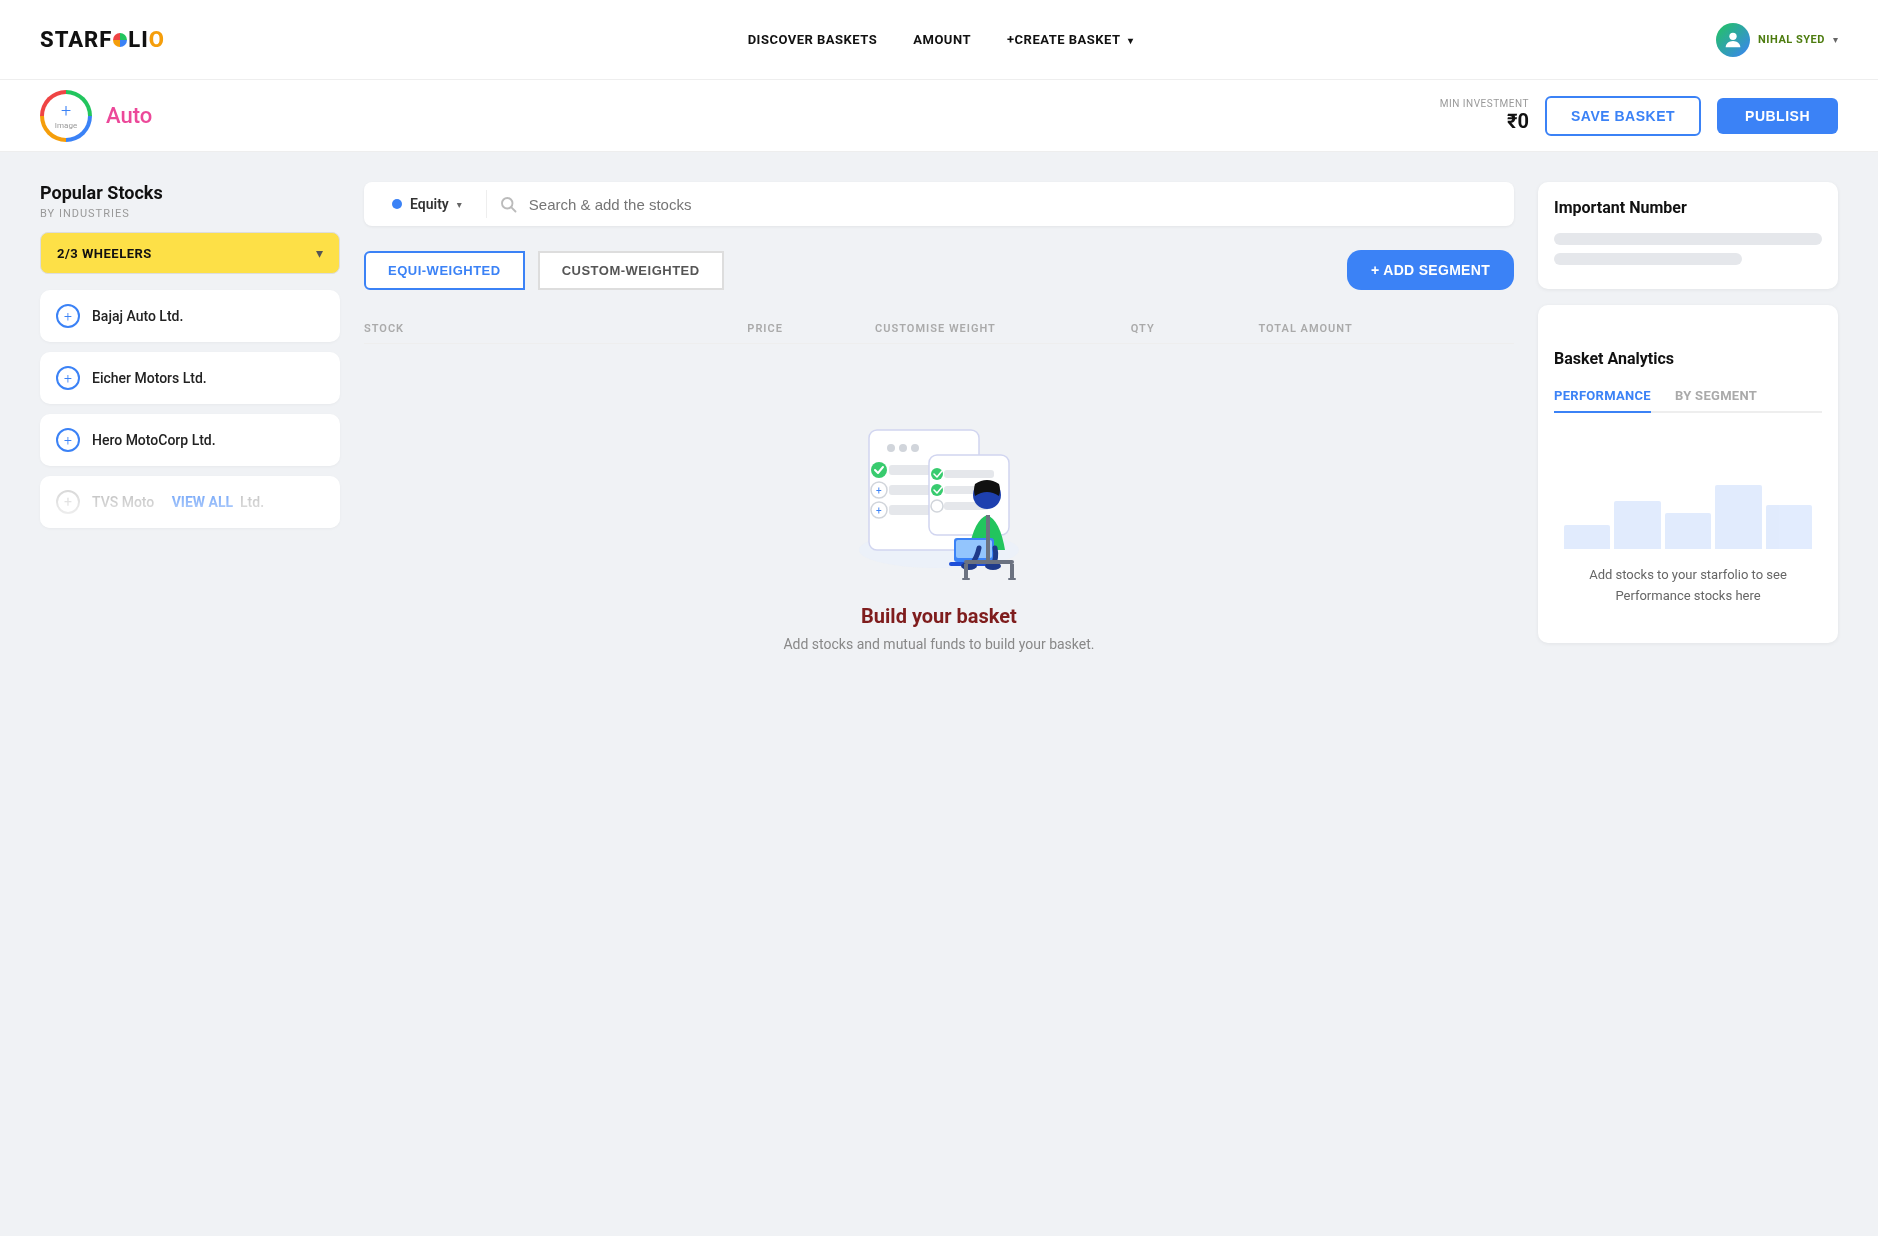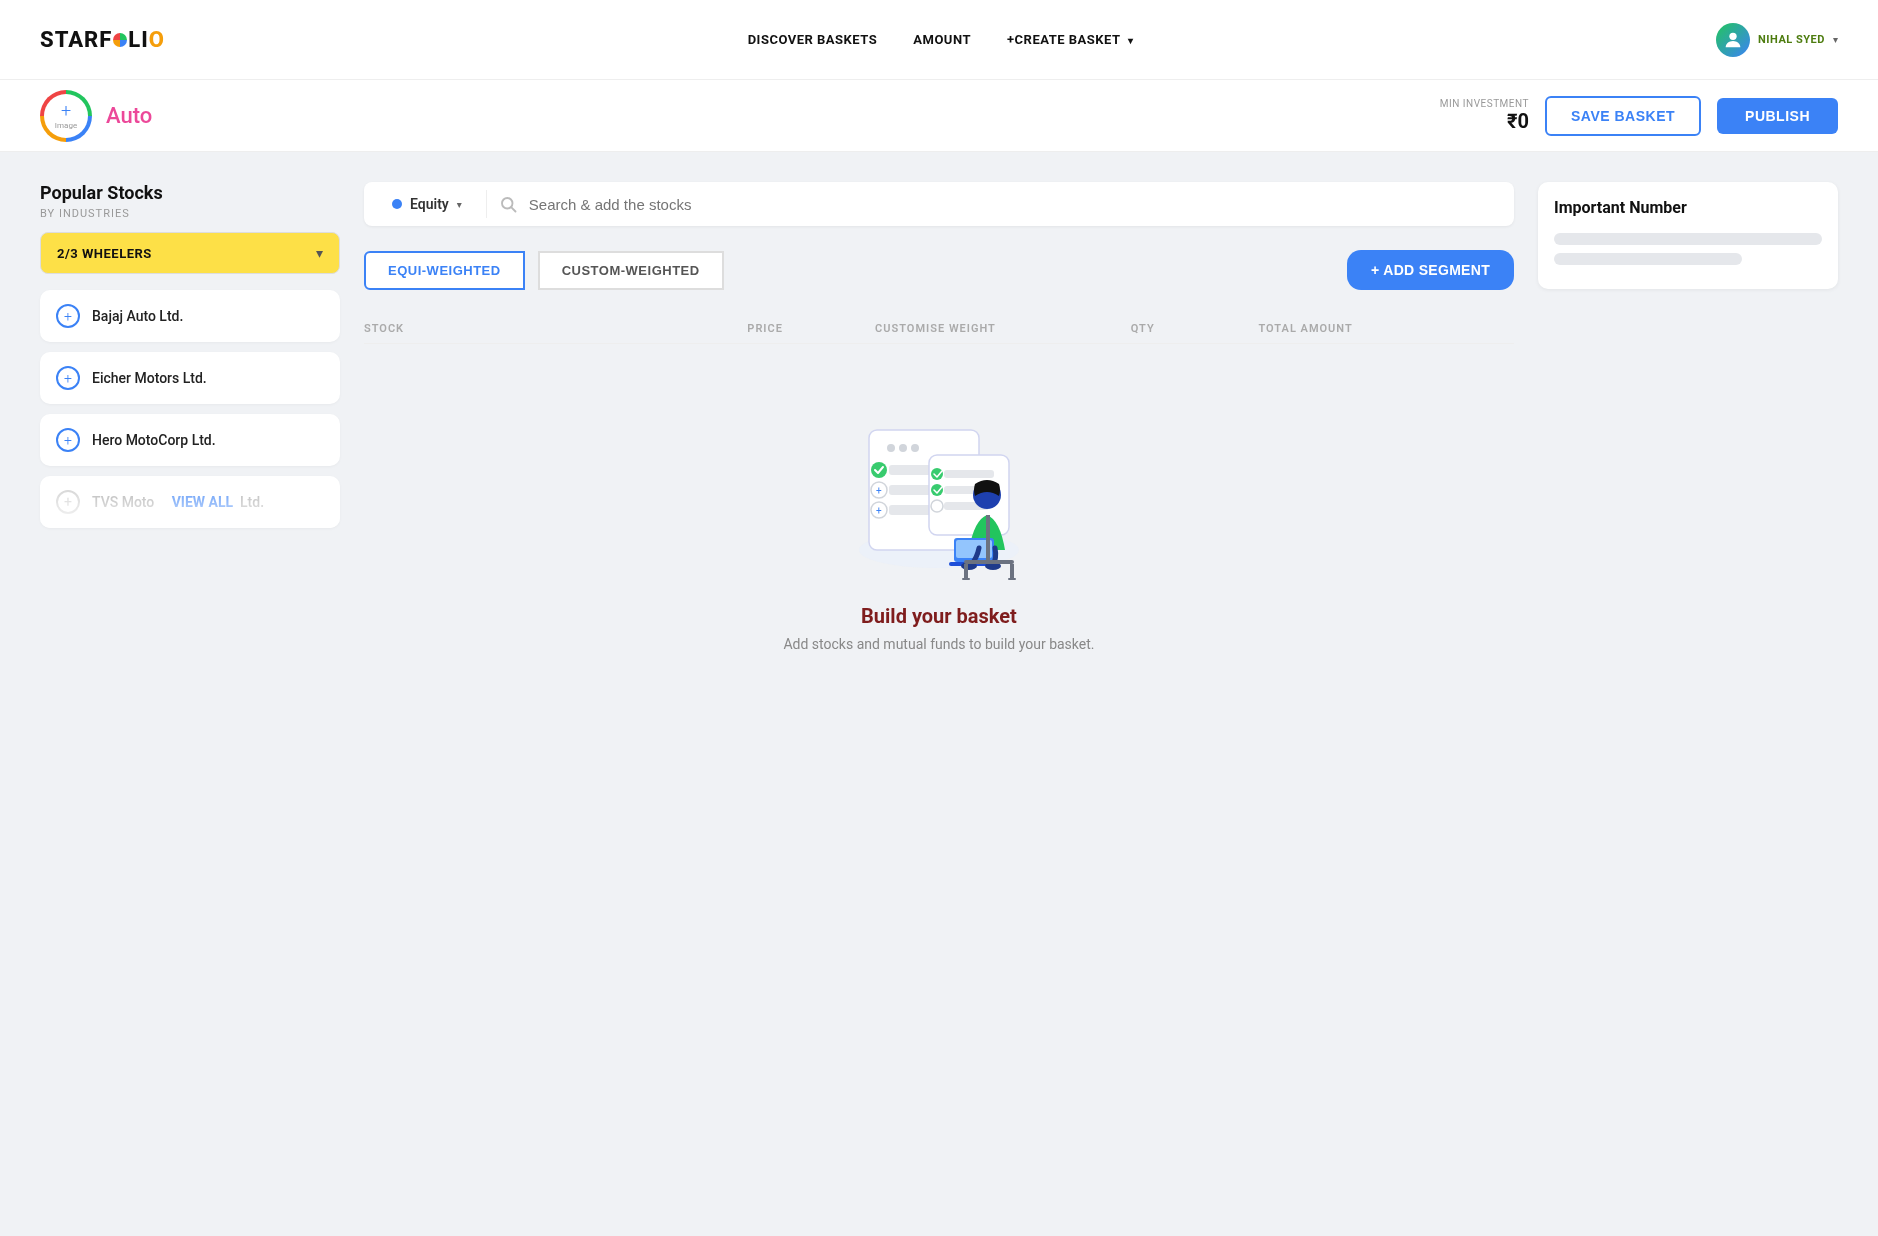--- a/index.html
+++ b/index.html
@@ -664,15 +664,34 @@
     </div>
   </main>
 
   <aside class="right-panel">
     <div class="important-number-card">
       <div class="important-number-title">Important Number</div>
       <div class="skeleton-line"></div>
       <div class="skeleton-line short"></div>
     </div>
 
+    <div class="basket-analytics-card">
+      <div class="basket-analytics-title">Basket Analytics</div>
+      <div class="analytics-tabs">
+        <div class="analytics-tab active">PERFORMANCE</div>
+        <div class="analytics-tab">BY SEGMENT</div>
+      </div>
+      <div class="analytics-empty">
+
+        <div style="width:100%;height:80px;display:flex;align-items:flex-end;gap:4px;margin-bottom:16px;opacity:0.15;">
+          <div style="flex:1;height:30%;background:#3b82f6;border-radius:2px 2px 0 0;"></div>
+          <div style="flex:1;height:60%;background:#3b82f6;border-radius:2px 2px 0 0;"></div>
+          <div style="flex:1;height:45%;background:#3b82f6;border-radius:2px 2px 0 0;"></div>
+          <div style="flex:1;height:80%;background:#3b82f6;border-radius:2px 2px 0 0;"></div>
+          <div style="flex:1;height:55%;background:#3b82f6;border-radius:2px 2px 0 0;"></div>
+        </div>
+        <p class="analytics-empty-text">Add stocks to your starfolio to see
+Performance stocks here</p>
+      </div>
+    </div>
   </aside>
 
 </div>
 
 </body></html>

